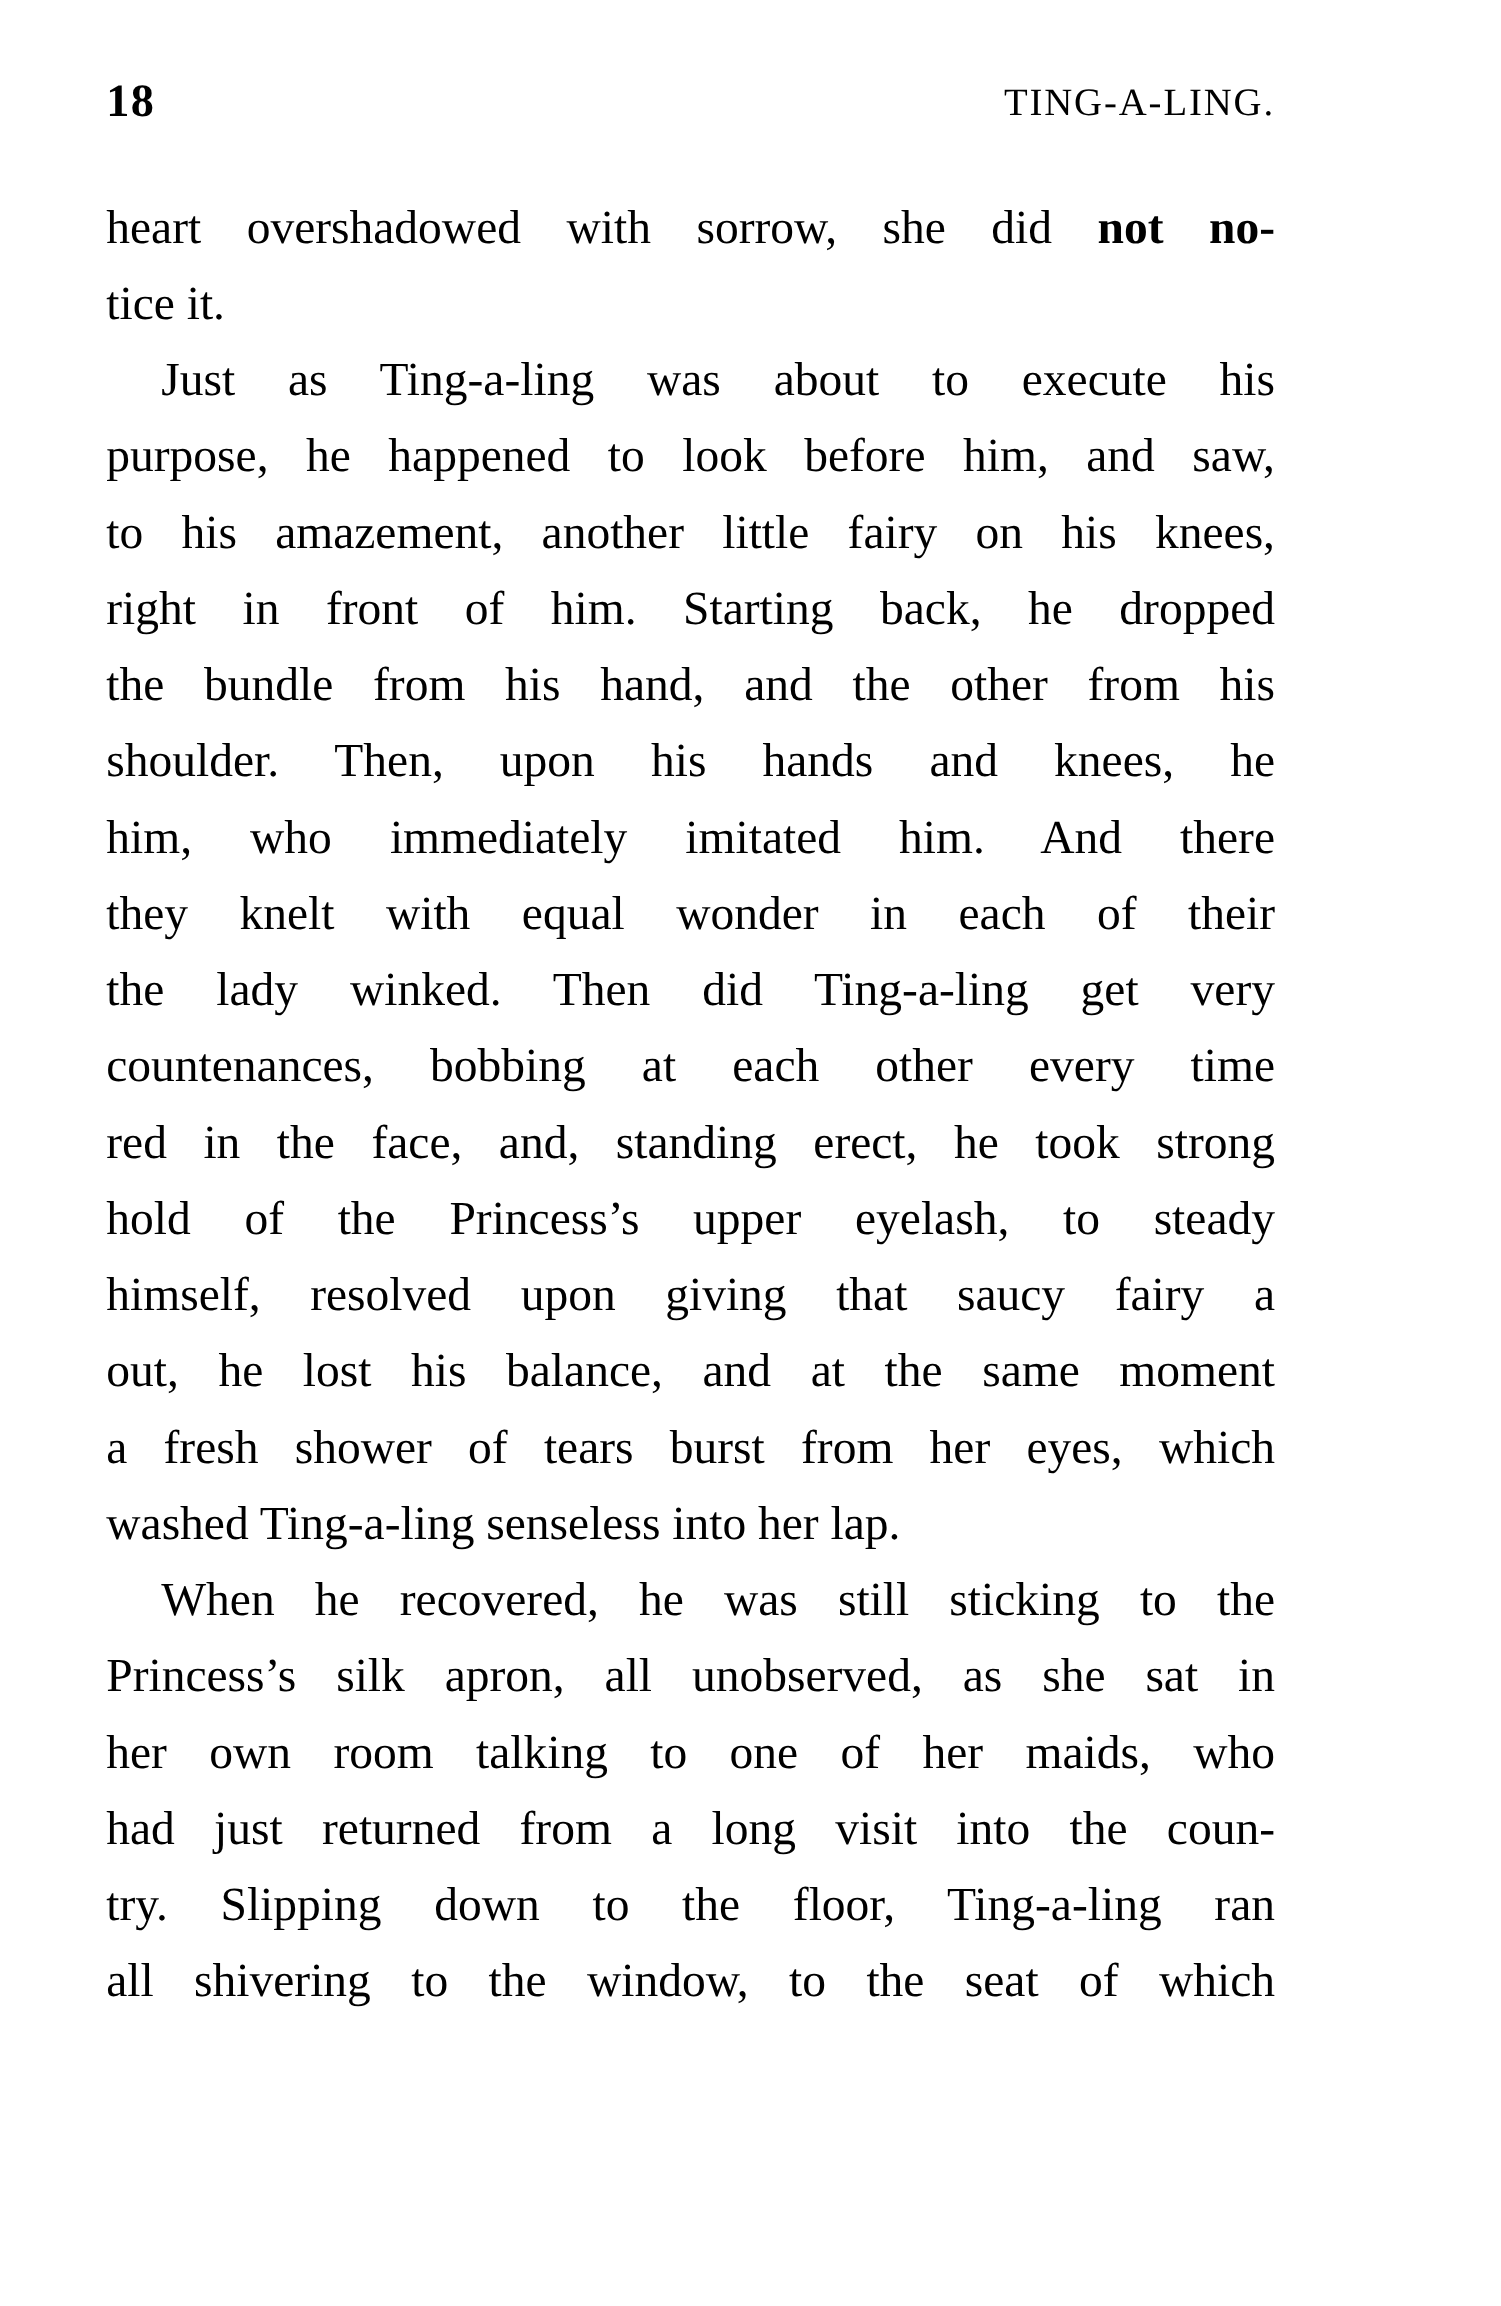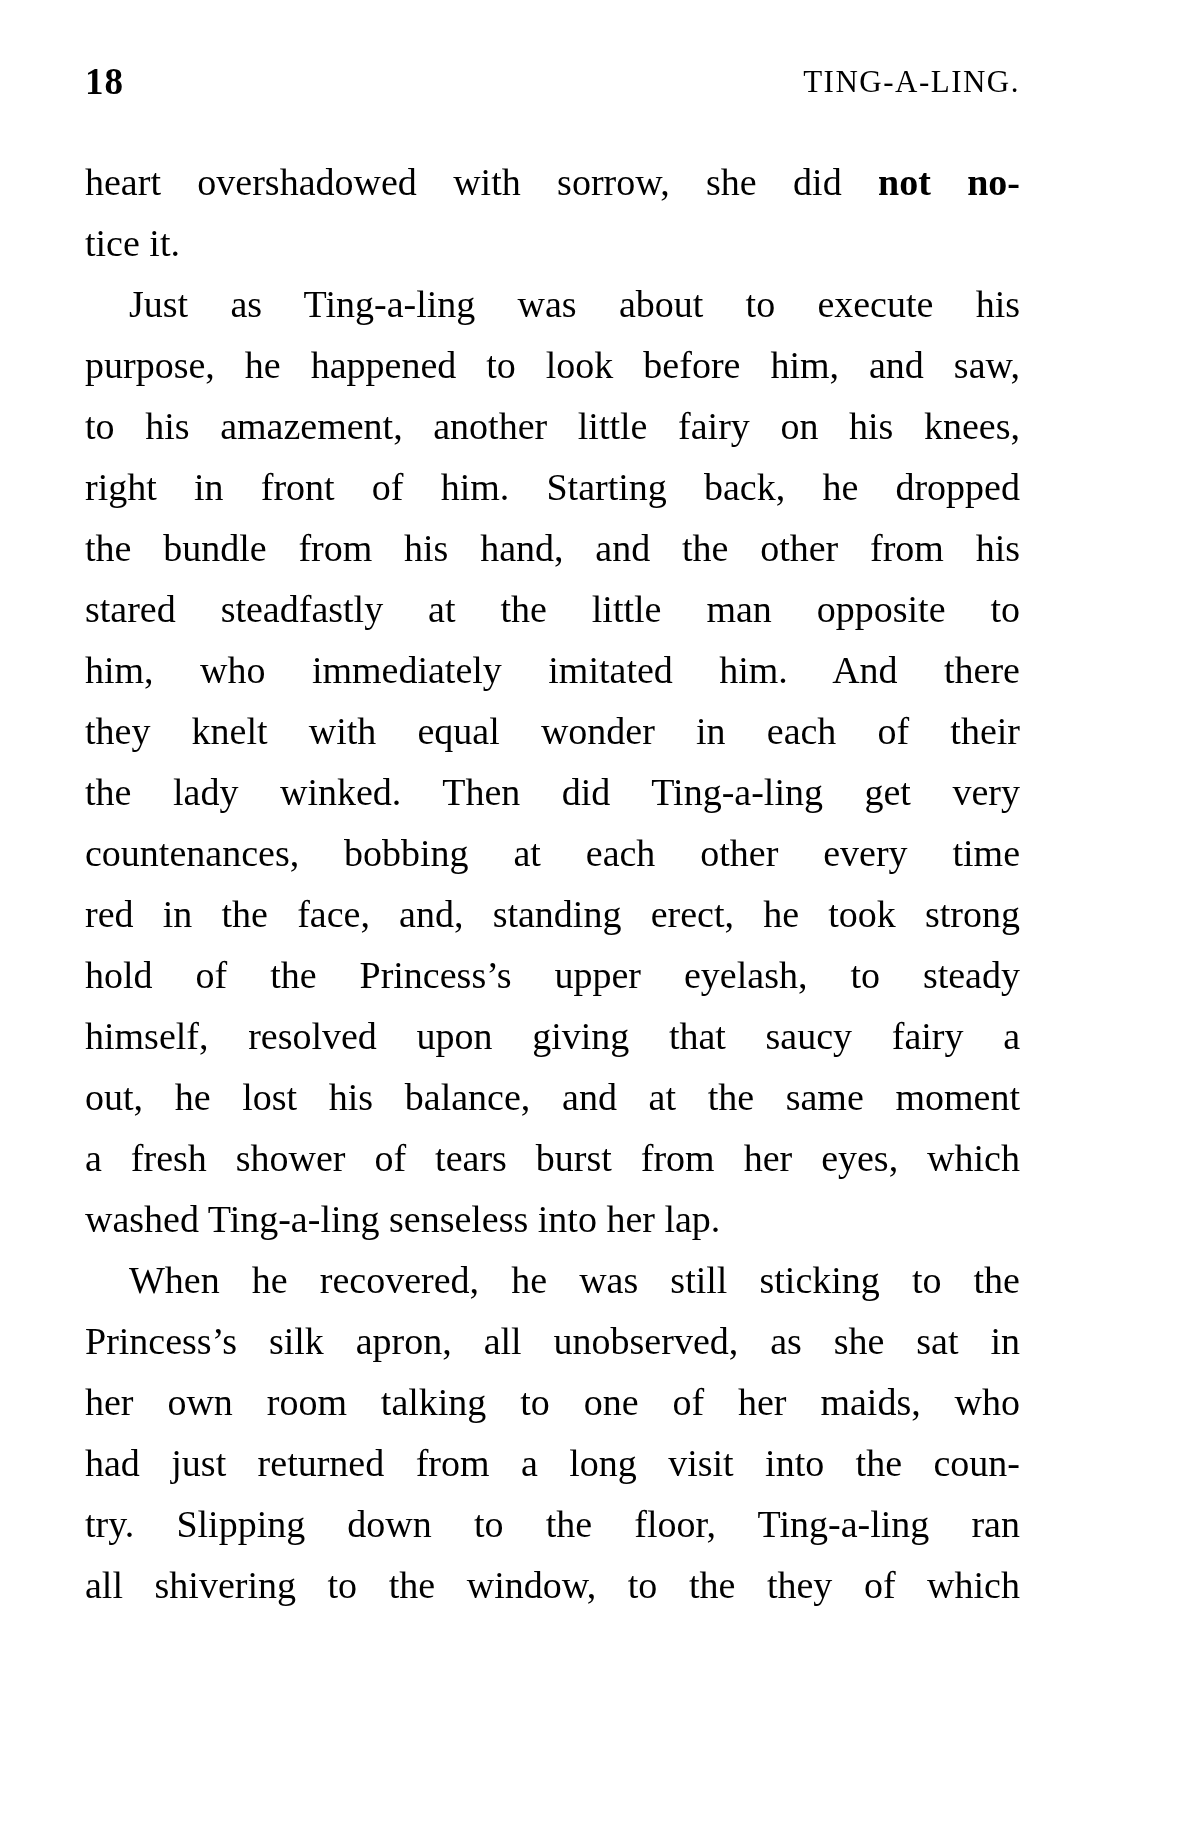--- a/index.html
+++ b/index.html
@@ -74,31 +74,31 @@
     <span class="running-title">TING-A-LING.</span>
   </div>
   <div class="body-text">
       <div class="line just">heart overshadowed with sorrow, she did <b>not no-</b></div>
       <div class="line">tice it.</div>
       <div class="line just indent">Just as Ting-a-ling was about to execute his</div>
       <div class="line just">purpose, he happened to look before him, and saw,</div>
       <div class="line just">to his amazement, another little fairy on his knees,</div>
       <div class="line just">right in front of him.  Starting back, he dropped</div>
       <div class="line just">the bundle from his hand, and the other from his</div>
-      <div class="line just">stared steadfastly at the little man opposite to</div>
+      <div class="line just">shoulder.  Then, upon his hands and knees, he</div>
       <div class="line just">him, who immediately imitated him.  And there</div>
       <div class="line just">they knelt with equal wonder in each of their</div>
       <div class="line just">the lady winked.  Then did Ting-a-ling get very</div>
       <div class="line just">countenances, bobbing at each other every time</div>
       <div class="line just">red in the face, and, standing erect, he took strong</div>
       <div class="line just">hold of the Princess’s upper eyelash, to steady</div>
       <div class="line just">himself, resolved upon giving that saucy fairy a</div>
       <div class="line just">out, he lost his balance, and at the same moment</div>
       <div class="line just">a fresh shower of tears burst from her eyes, which</div>
       <div class="line">washed Ting-a-ling senseless into her lap.</div>
       <div class="line just indent">When he recovered, he was still sticking to the</div>
       <div class="line just">Princess’s silk apron, all unobserved, as she sat in</div>
       <div class="line just">her own room talking to one of her maids, who</div>
       <div class="line just">had just returned from a long visit into the coun-</div>
       <div class="line just">try.  Slipping down to the floor, Ting-a-ling ran</div>
-      <div class="line just">all shivering to the window, to the they of which</div>
+      <div class="line just">all shivering to the window, to the seat of which</div>
     </div>
 </div>
 
 </body></html>

